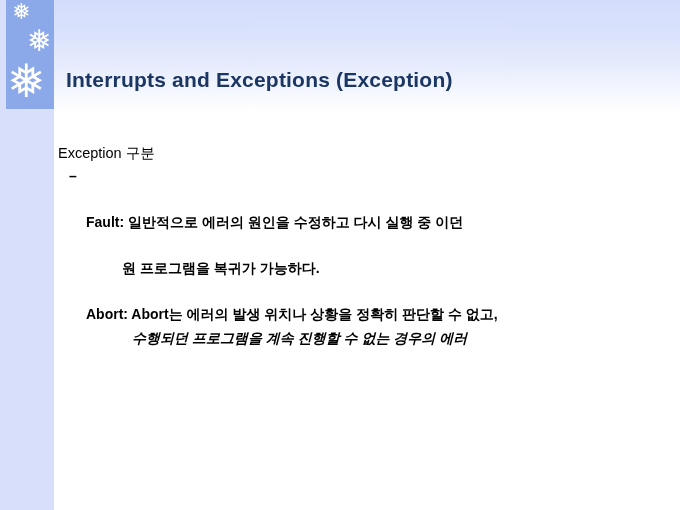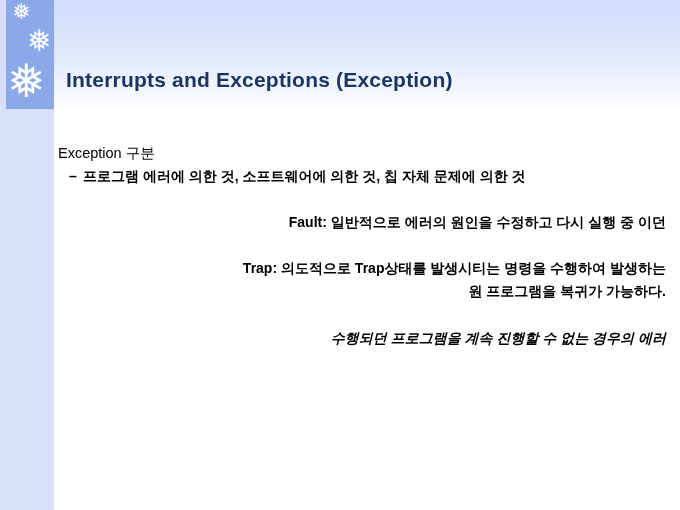--- a/index.html
+++ b/index.html
@@ -111,21 +111,20 @@
     font-weight: 600;
     max-width: 535px;
   }
 
   .term-block {
     margin-top: 26px;
     padding-left: 28px;
     font-size: 14px;
     line-height: 1.45;
     font-weight: 600;
-    text-align: right;
   }
   .term-block .line-1 { margin: 0; }
   .term-block .line-n { margin: 3px 0 0 0; padding-left: 56px; }
   .term-block.trap .line-n { padding-left: 36px; }
   .term-block.abort .line-n { padding-left: 46px; font-style: italic; }
 </style>
 </head>
 <body>
 
 <div class="slide">
@@ -141,30 +140,29 @@
   </div>
 
   <div class="slide-title">Interrupts and Exceptions (Exception)</div>
 
   <div class="body">
 
     <p class="lead">Exception 구분</p>
 
     <div class="bullet-row">
       <span class="bullet-dash">–</span>
-      <span class="bullet-text">프로그램 에러에 의한 것, 소프트웨어에 의한 것, 칩 자체 문제에 의한 것</span>
     </div>
 
     <div class="term-block fault">
       <p class="line-1">Fault: 일반적으로 에러의 원인을 수정하고 다시 실행 중 이던</p>
     </div>
 
     <div class="term-block trap">
-      <p class="line-1">Trap: 의도적으로 Trap상태를 발생시티는 명령을 수행하여 발생하는</p>
       <p class="line-n">원 프로그램을 복귀가 가능하다.</p>
     </div>
 
     <div class="term-block abort">
+      <p class="line-1">Abort: Abort는 에러의 발생 위치나 상황을 정확히 판단할 수 없고,</p>
       <p class="line-n">수행되던 프로그램을 계속 진행할 수 없는 경우의 에러</p>
     </div>
 
   </div>
 </div>
 
 </body></html>

